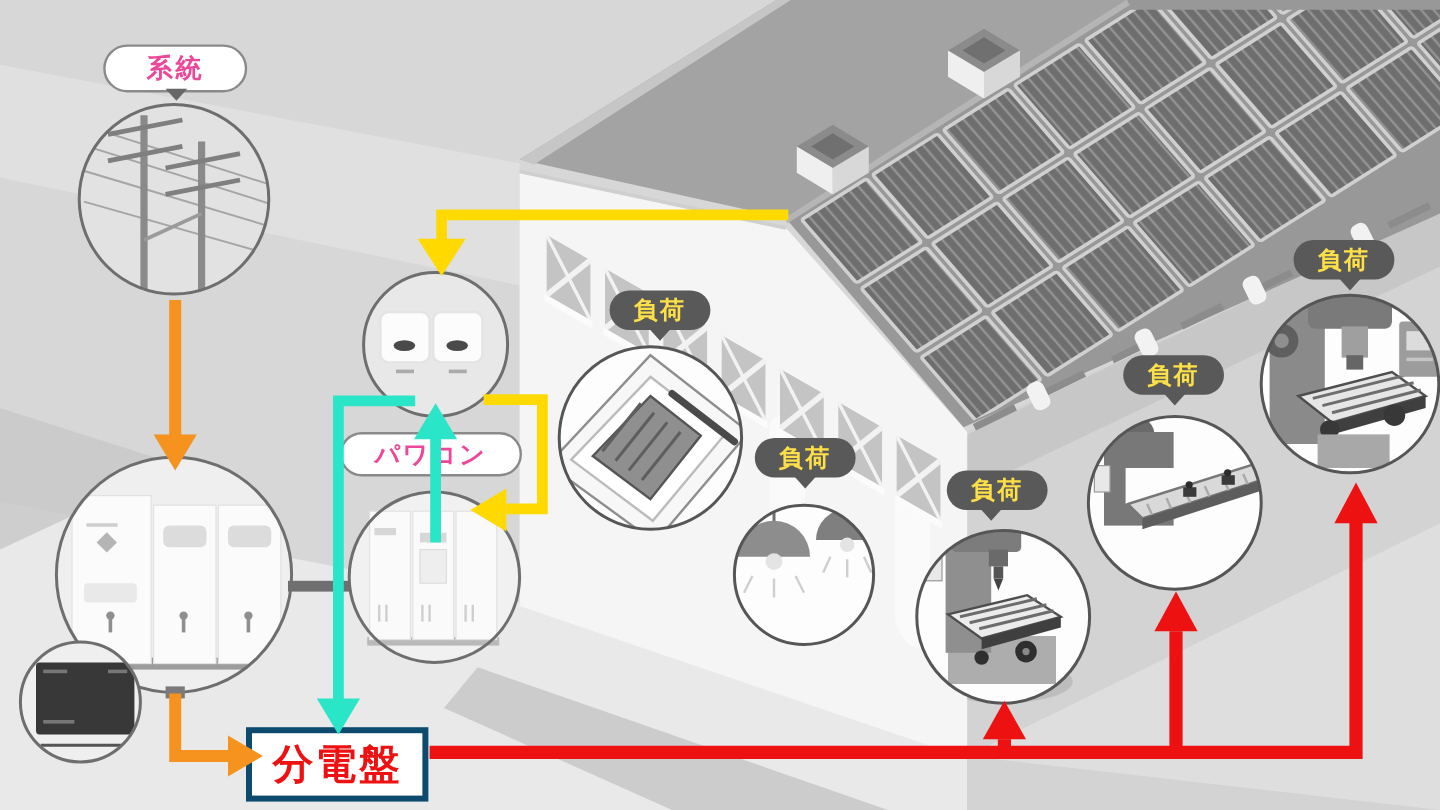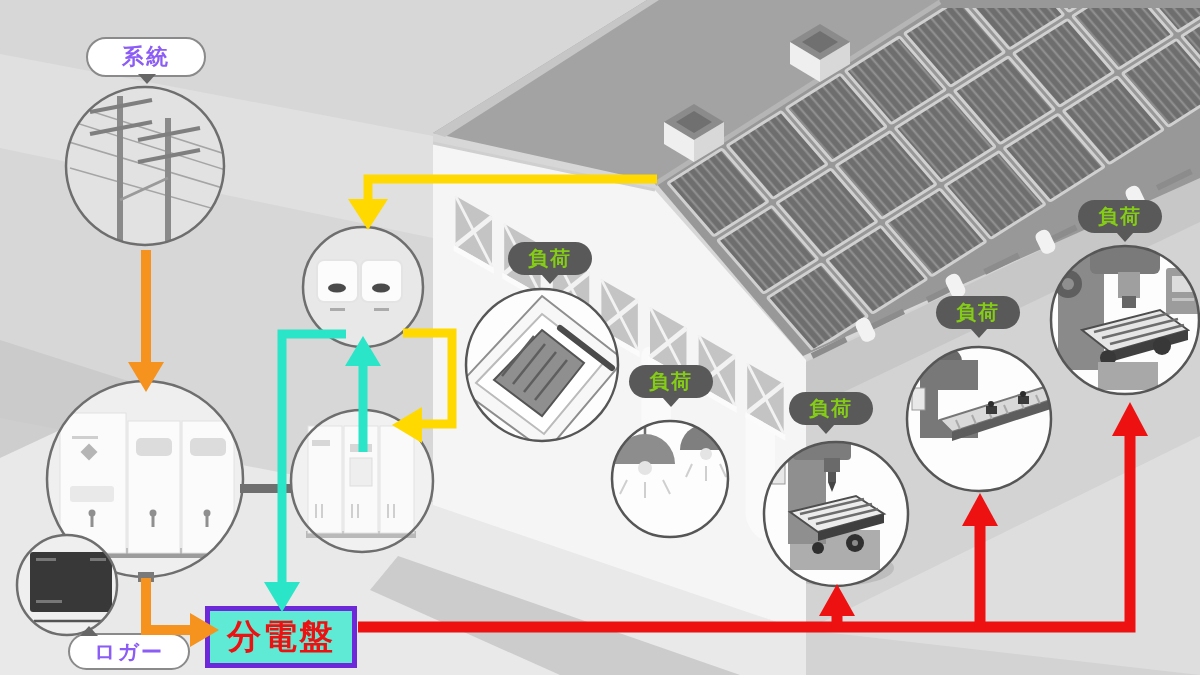--- a/index.html
+++ b/index.html
@@ -1,32 +1,32 @@
 <!DOCTYPE html>
 <html><head>
 <meta charset="utf-8">
 <style>
   html,body{margin:0;padding:0;background:#b9b9b9;}
   #stage{position:relative;width:1200px;height:675px;background:#d7d7d7;overflow:hidden;
          font-family:"Liberation Sans",sans-serif;}
   #scene,#arrows{position:absolute;left:0;top:0;width:1200px;height:675px;}
   #arrows{pointer-events:none;}
   .pill{position:absolute;background:#fff;border:2px solid #8a8a8a;border-radius:20px;
-        display:flex;align-items:center;justify-content:center;color:#8b5cf6;
+        display:flex;align-items:center;justify-content:center;color:#ec4899;
         font-weight:bold;letter-spacing:2px;box-sizing:border-box;}
   .fuka{position:absolute;background:#595959;border-radius:17px;display:flex;align-items:center;
-        justify-content:center;color:#84cc16;font-weight:bold;font-size:20px;letter-spacing:2px;
+        justify-content:center;color:#fde047;font-weight:bold;font-size:20px;letter-spacing:2px;
         width:84px;height:33px;}
   .tail-down{position:absolute;bottom:-9px;width:0;height:0;border-left:9px solid transparent;
         border-right:9px solid transparent;border-top:10px solid #666;}
   .tail-up{position:absolute;top:-9px;width:0;height:0;border-left:9px solid transparent;
         border-right:9px solid transparent;border-bottom:10px solid #666;}
   .fuka .tail-down{border-top-color:#595959;}
-  #bunden-box{position:absolute;left:205px;top:606px;width:142px;height:52px;background:#5eead4;
-        border:5px solid #6d28d9;display:flex;align-items:center;justify-content:center;
+  #bunden-box{position:absolute;left:205px;top:606px;width:142px;height:52px;background:#ffffff;
+        border:5px solid #0c4a6e;display:flex;align-items:center;justify-content:center;
         color:#ee1111;font-weight:bold;font-size:34px;letter-spacing:2px;}
 </style>
 </head>
 <body>
 
 <div id="stage">
 
 <svg id="scene" viewBox="0 0 1200 675">
   <defs>
     <pattern id="pvcells" width="8" height="10" patternUnits="userSpaceOnUse">
@@ -396,26 +396,25 @@
     <circle cx="1125" cy="320" r="74" fill="none" stroke="#565656" stroke-width="2.5"></circle>
   </g>
 </svg>
 
 <div class="pill" style="left:86px;top:37px;width:120px;height:40px;font-size:22px;">
   <span>系統</span>
   <span class="tail-down" style="left:50px;"></span>
 </div>
 
 
-
-
-<div class="pill" style="left:68px;top:633px;width:122px;height:37px;font-size:21px;">
-  <span>ロガー</span>
-  <span class="tail-up" style="left:10px;"></span>
-</div>
+<div class="pill" style="left:283px;top:360px;width:152px;height:37px;font-size:21px;">
+  <span>パワコン</span>
+</div>
+
+
 
 <div id="bunden-box">
   <span>分電盤</span>
 </div>
 
 <div class="fuka" style="left:508px;top:242px;">
   <span>負荷</span>
   <span class="tail-down" style="left:33px;"></span>
 </div>
 <div class="fuka" style="left:629px;top:365px;">

